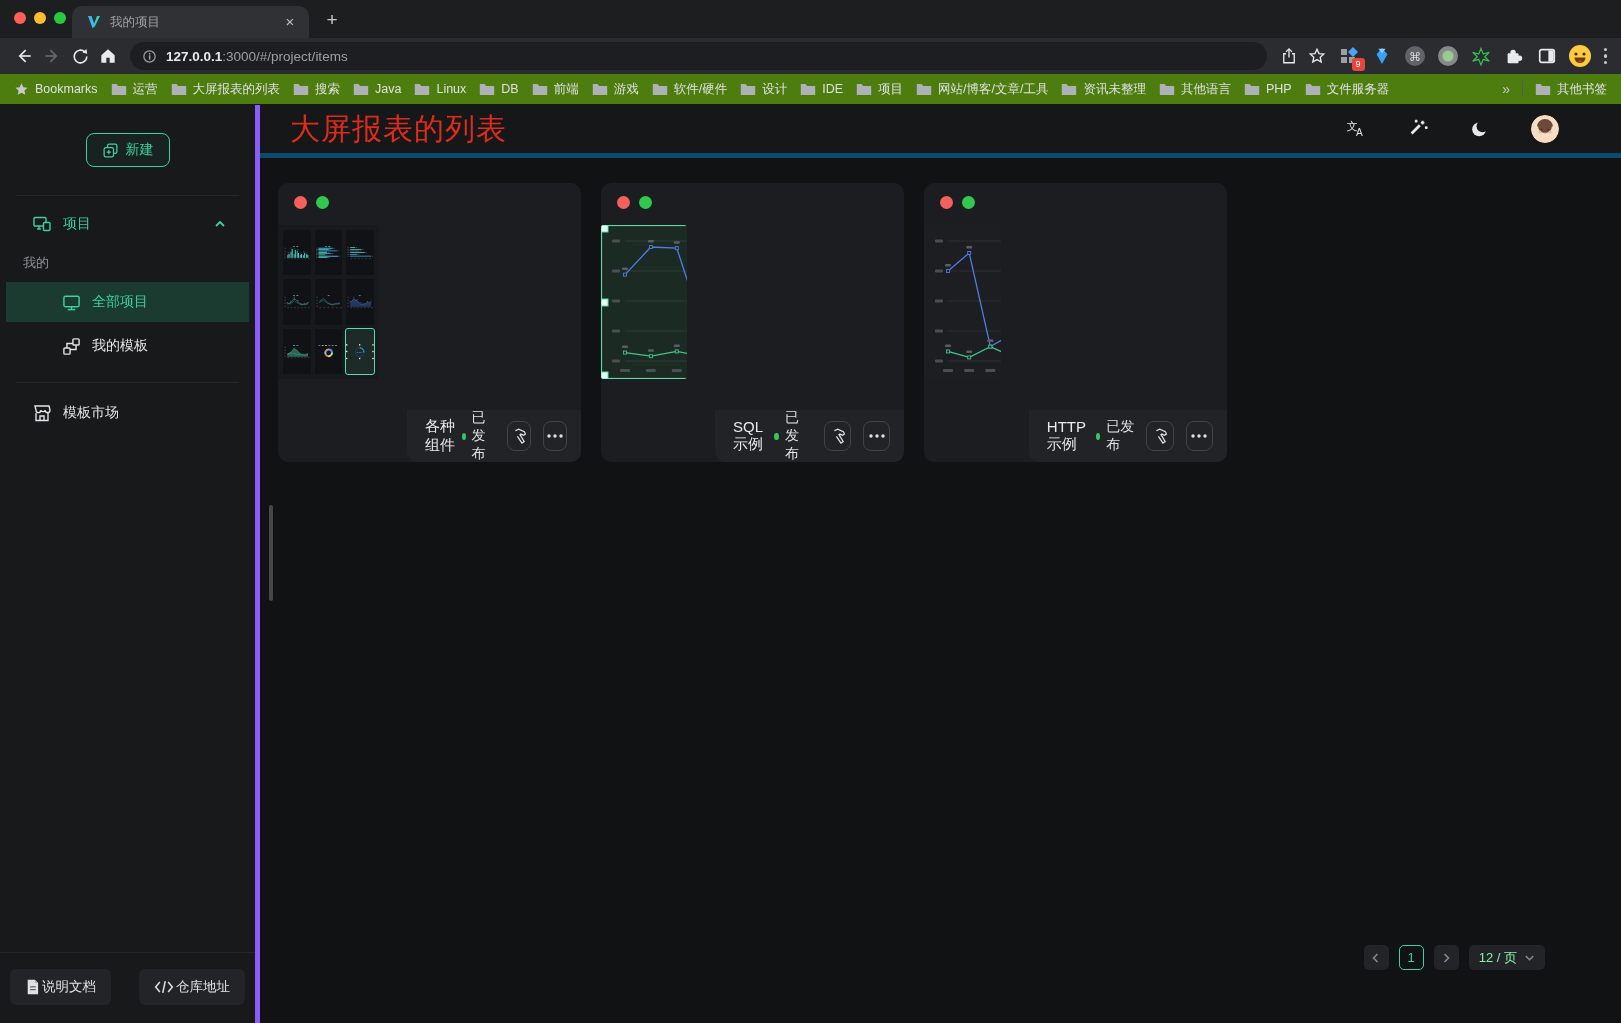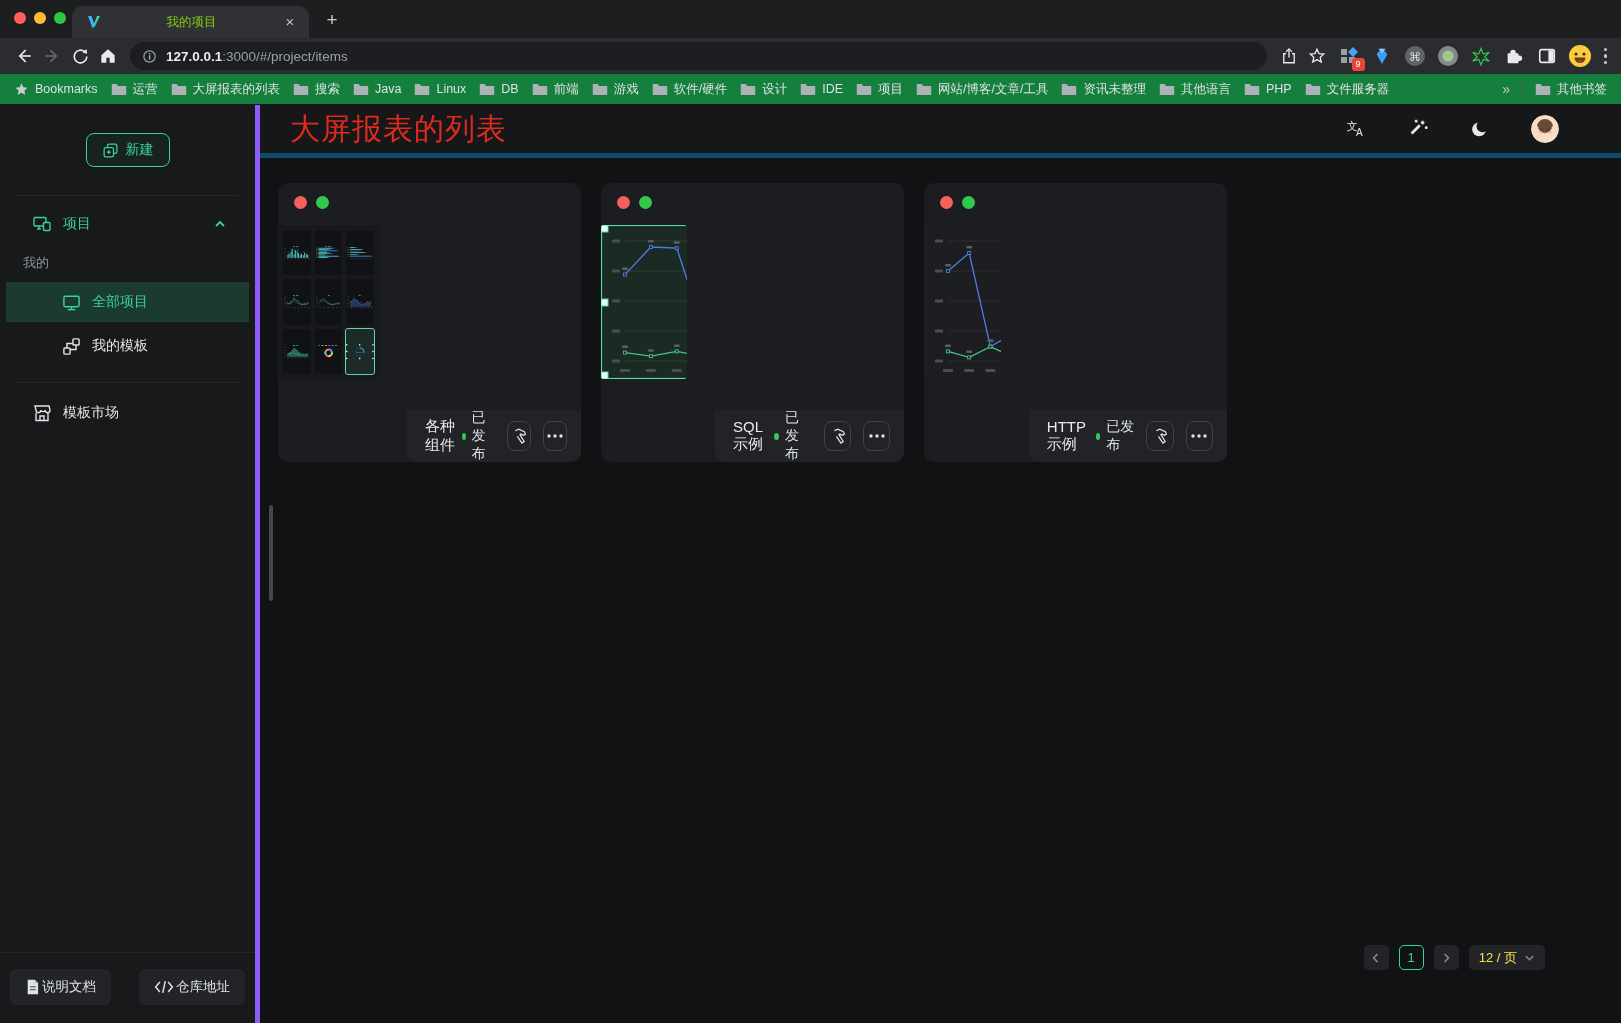--- a/index.html
+++ b/index.html
@@ -6,36 +6,36 @@
   html,body { width:1621px; height:1023px; overflow:hidden; background:#101214;
     font-family:"Liberation Sans","DejaVu Sans",sans-serif; }
   .win { position:relative; width:1621px; height:1023px; }
 
   
   .tabstrip { height:38px; background:#1d1e20; position:relative; display:flex; align-items:flex-end; }
   .traffic { position:absolute; left:14px; top:12px; display:flex; gap:8px; }
   .tl { width:12px; height:12px; border-radius:50%; }
   .tab { width:237px; height:32px; margin-left:72px; background:#2f3134; border-radius:10px 10px 0 0;
     display:flex; align-items:center; padding:0 10px 0 14px; gap:8px; }
-  .tab-title { flex:1; color:#84cc16; font-size:12.5px; white-space:nowrap; overflow:hidden;text-align:center; }
+  .tab-title { flex:1; color:#a3a3a3; font-size:12.5px; white-space:nowrap; overflow:hidden; }
   .tab-close { color:#bdc1c6; font-size:15px; width:18px; height:18px; text-align:center; line-height:17px; border-radius:50%; }
   .newtab { width:26px; height:26px; margin:0 0 4px 10px; color:#c7c9cc; font-size:19px; line-height:24px; text-align:center; border-radius:50%; }
 
   .toolbar { height:36px; background:#2b2c2f; display:flex; align-items:center; padding:0 10px; }
   .navbtn { width:28px; height:28px; display:flex; align-items:center; justify-content:center; border-radius:50%; flex-shrink:0; }
   .urlbar { flex:1; height:28px; background:#1d1e21; border-radius:14px; margin:0 8px; display:flex; align-items:center; padding:0 12px; gap:9px; min-width:0; }
   .url { font-size:13.5px; color:#9aa0a6; white-space:nowrap; overflow:hidden; }
   .url b { color:#e8eaed; font-weight:bold; }
   .exts { display:flex; align-items:center; gap:9px; margin-left:6px; flex-shrink:0; }
   .extic { position:relative; width:24px; height:24px; display:flex; align-items:center; justify-content:center; }
   .badge { position:absolute; right:-4px; bottom:-3px; background:#e8453c; color:#fff; font-size:9px; line-height:13px; min-width:13px; text-align:center; border-radius:3px; }
   .menu3 { display:flex; flex-direction:column; gap:3px; margin-left:8px; padding:4px; }
   .menu3 i { width:3.5px; height:3.5px; border-radius:50%; background:#c9cbce; }
 
-  .bmbar { height:31px; background:#15803d; border-bottom:1px solid #17181a; display:flex; align-items:center; padding:0 14px; gap:13px; overflow:hidden; }
+  .bmbar { height:31px; background:#4d7c0f; border-bottom:1px solid #17181a; display:flex; align-items:center; padding:0 14px; gap:13px; overflow:hidden; }
   .bm { display:flex; align-items:center; gap:6px; color:#dfe1e4; font-size:12.5px; white-space:nowrap; flex-shrink:0; }
   .bm-right { margin-left:auto; display:flex; align-items:center; gap:12px; flex-shrink:0; }
   .bm-sep { width:1px; height:16px; background:#55585c; }
   .bm-more { color:#c8cacd; font-size:14px; }
 
   
   .app { display:flex; height:918px; }
   .sidebar { width:260px; background:#17191b; border-right:5px solid #8b5cf6; display:flex; flex-direction:column; position:relative; }
   .new-btn { margin:28px auto 0; width:84px; height:34px; border:1px solid #3dd29c; border-radius:8px;
     background:rgba(61,210,156,0.05); color:#3dd29c; font-size:14px; display:flex; align-items:center; justify-content:center; gap:7px; cursor:pointer; }
@@ -71,21 +71,21 @@
   .card-footer { margin-top:auto; height:52px; background:#212327; border-radius:0 0 10px 10px; display:flex; align-items:center; padding:0 14px 0 18px; }
   .card-title { color:#e8eaec; font-size:15px; }
   .status { margin-left:auto; display:flex; align-items:center; gap:6px; color:#dfe2e5; font-size:14px; }
   .sdot { width:7px; height:7px; border-radius:50%; background:#34c759; display:inline-block; }
   .icon-btn { width:38px; height:30px; border:1px solid #404347; border-radius:8px; background:transparent; color:#dfe2e5;
     display:flex; align-items:center; justify-content:center; margin-left:12px; cursor:pointer; }
 
   .pagination { position:absolute; right:76px; top:787px; display:flex; align-items:center; gap:10px; }
   .pg-btn { width:25px; height:25px; background:#222427; border:none; border-radius:5px; color:#85898e; display:flex; align-items:center; justify-content:center; cursor:pointer; }
   .pg-cur { width:25px; height:25px; border:1px solid #3dd29c; border-radius:5px; color:#3dd29c; background:transparent; font-size:13px; display:flex; align-items:center; justify-content:center; cursor:pointer; }
-  .pg-size { height:25px; background:#222427; border:none; border-radius:5px; color:#fde047; font-size:13px; display:flex; align-items:center; gap:7px; padding:0 10px; cursor:pointer; font-family:inherit; }
+  .pg-size { height:25px; background:#222427; border:none; border-radius:5px; color:#86efac; font-size:13px; display:flex; align-items:center; gap:7px; padding:0 10px; cursor:pointer; font-family:inherit; }
 </style>
 </head>
 <body>
 
 <div class="win">
 
   <div class="tabstrip">
     <div class="traffic">
       <span class="tl" id="tl0" style="background: rgb(255, 95, 87);"></span>
       <span class="tl" id="tl1" style="background: rgb(254, 188, 46);"></span>

